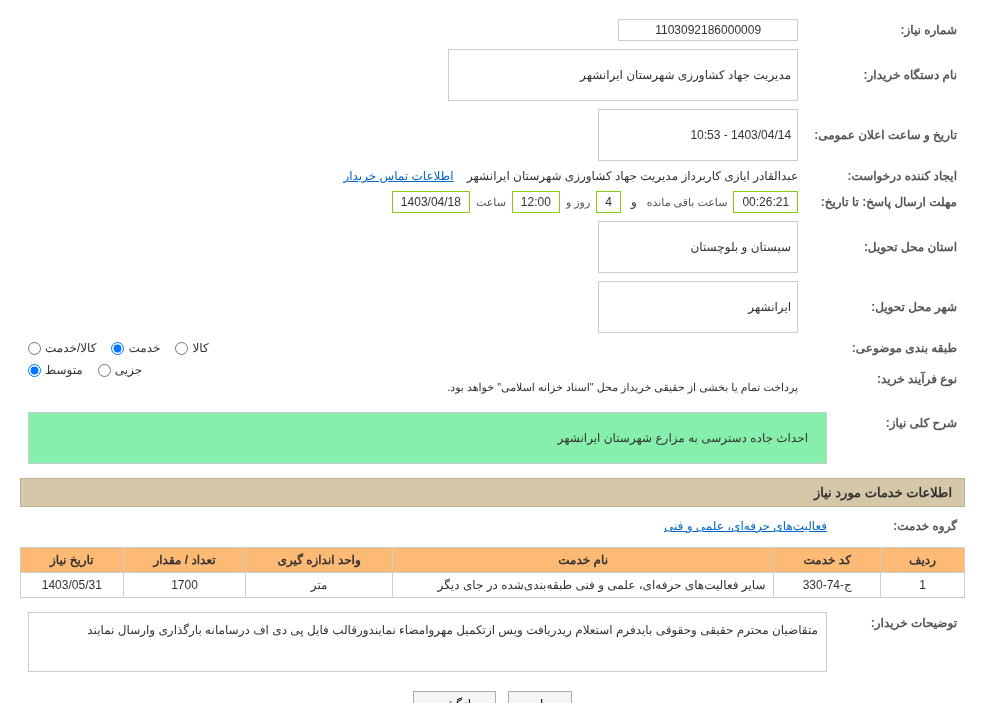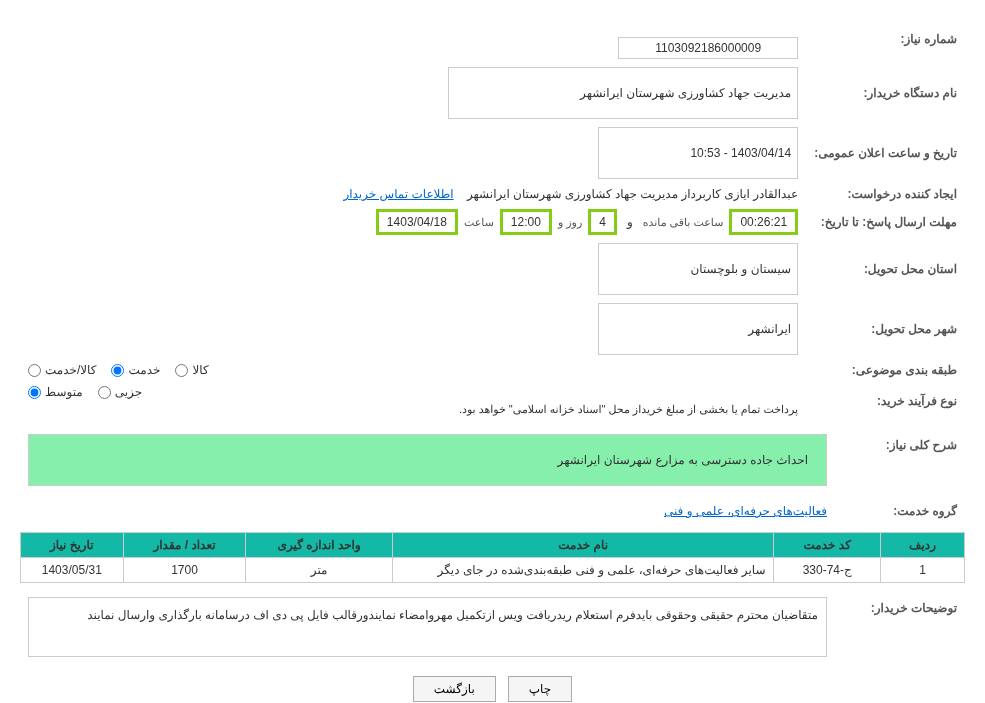--- a/index.html
+++ b/index.html
@@ -58,35 +58,34 @@
     .input-box-wide {
       min-width: 350px;
     }
     .input-box-number {
       min-width: 180px;
       border: 1px solid #ccc;
       background: #fff;
       padding: 3px 6px;
       display: inline-block;
       text-align: center;
-      margin-top: 18px;
     }
     .link-text {
       color: #0066cc;
       text-decoration: underline;
       cursor: pointer;
     }
     .date-row {
       display: flex;
       align-items: center;
       gap: 6px;
       justify-content: flex-start;
     }
     .date-box {
-      border: 3px solid #84cc16;
+      border: 1px solid #84cc16;
       padding: 3px 8px;
       background: #fff;
       display: inline-block;
     }
     .section-header {
       background: #d4c8a8;
       padding: 6px 12px;
       font-weight: bold;
       font-size: 13px;
       margin: 10px 0 8px 0;
@@ -117,21 +116,21 @@
       width: 100%;
       direction: rtl;
       resize: vertical;
     }
     .service-table {
       width: 100%;
       border-collapse: collapse;
       margin: 8px 0;
     }
     .service-table th {
-      background: #14b8a6;
+      background: #fdba74;
       border: 1px solid #ccc;
       padding: 5px 24px;
       text-align: center;
       font-weight: bold;
     }
     .service-table td {
       border: 1px solid #ccc;
       padding: 5px 8px;
       text-align: center;
     }
@@ -260,38 +259,39 @@
             <div class="radio-group">
               <div class="radio-item">
                 <span>متوسط</span>
                 <input type="radio" name="process" checked="" style="">
               </div>
               <div class="radio-item">
                 <span>جزیی</span>
                 <input type="radio" name="process" style="">
               </div>
             </div>
-            <span class="payment-text">پرداخت تمام یا بخشی از مبلغ خریداز محل "اسناد خزانه اسلامی" خواهد بود.</span>
+            <span class="payment-text">پرداخت تمام یا بخشی از حقیقی خریداز محل "اسناد خزانه اسلامی" خواهد بود.</span>
           </div>
         </td>
       </tr>
     </tbody>
       </table>
 
     <table class="info-table">
       <tbody>
           <tr>
         <td class="label-cell" style="vertical-align:top; padding-top:8px;">شرح کلی نیاز:</td>
         <td class="value-cell">
           <div class="textarea-box">احداث جاده دسترسی به مزارع شهرستان ایرانشهر</div>
         </td>
       </tr>
     </tbody>
       </table>
 
+    <div class="section-header">اطلاعات خدمات مورد نیاز</div>
 
     <table class="info-table">
       <tbody>
           <tr class="group-service-row">
         <td class="label-cell">گروه خدمت:</td>
         <td class="value-cell">
           <span class="link-text">فعالیت‌های حرفه‌ای، علمی و فنی</span>
         </td>
       </tr>
     </tbody>

